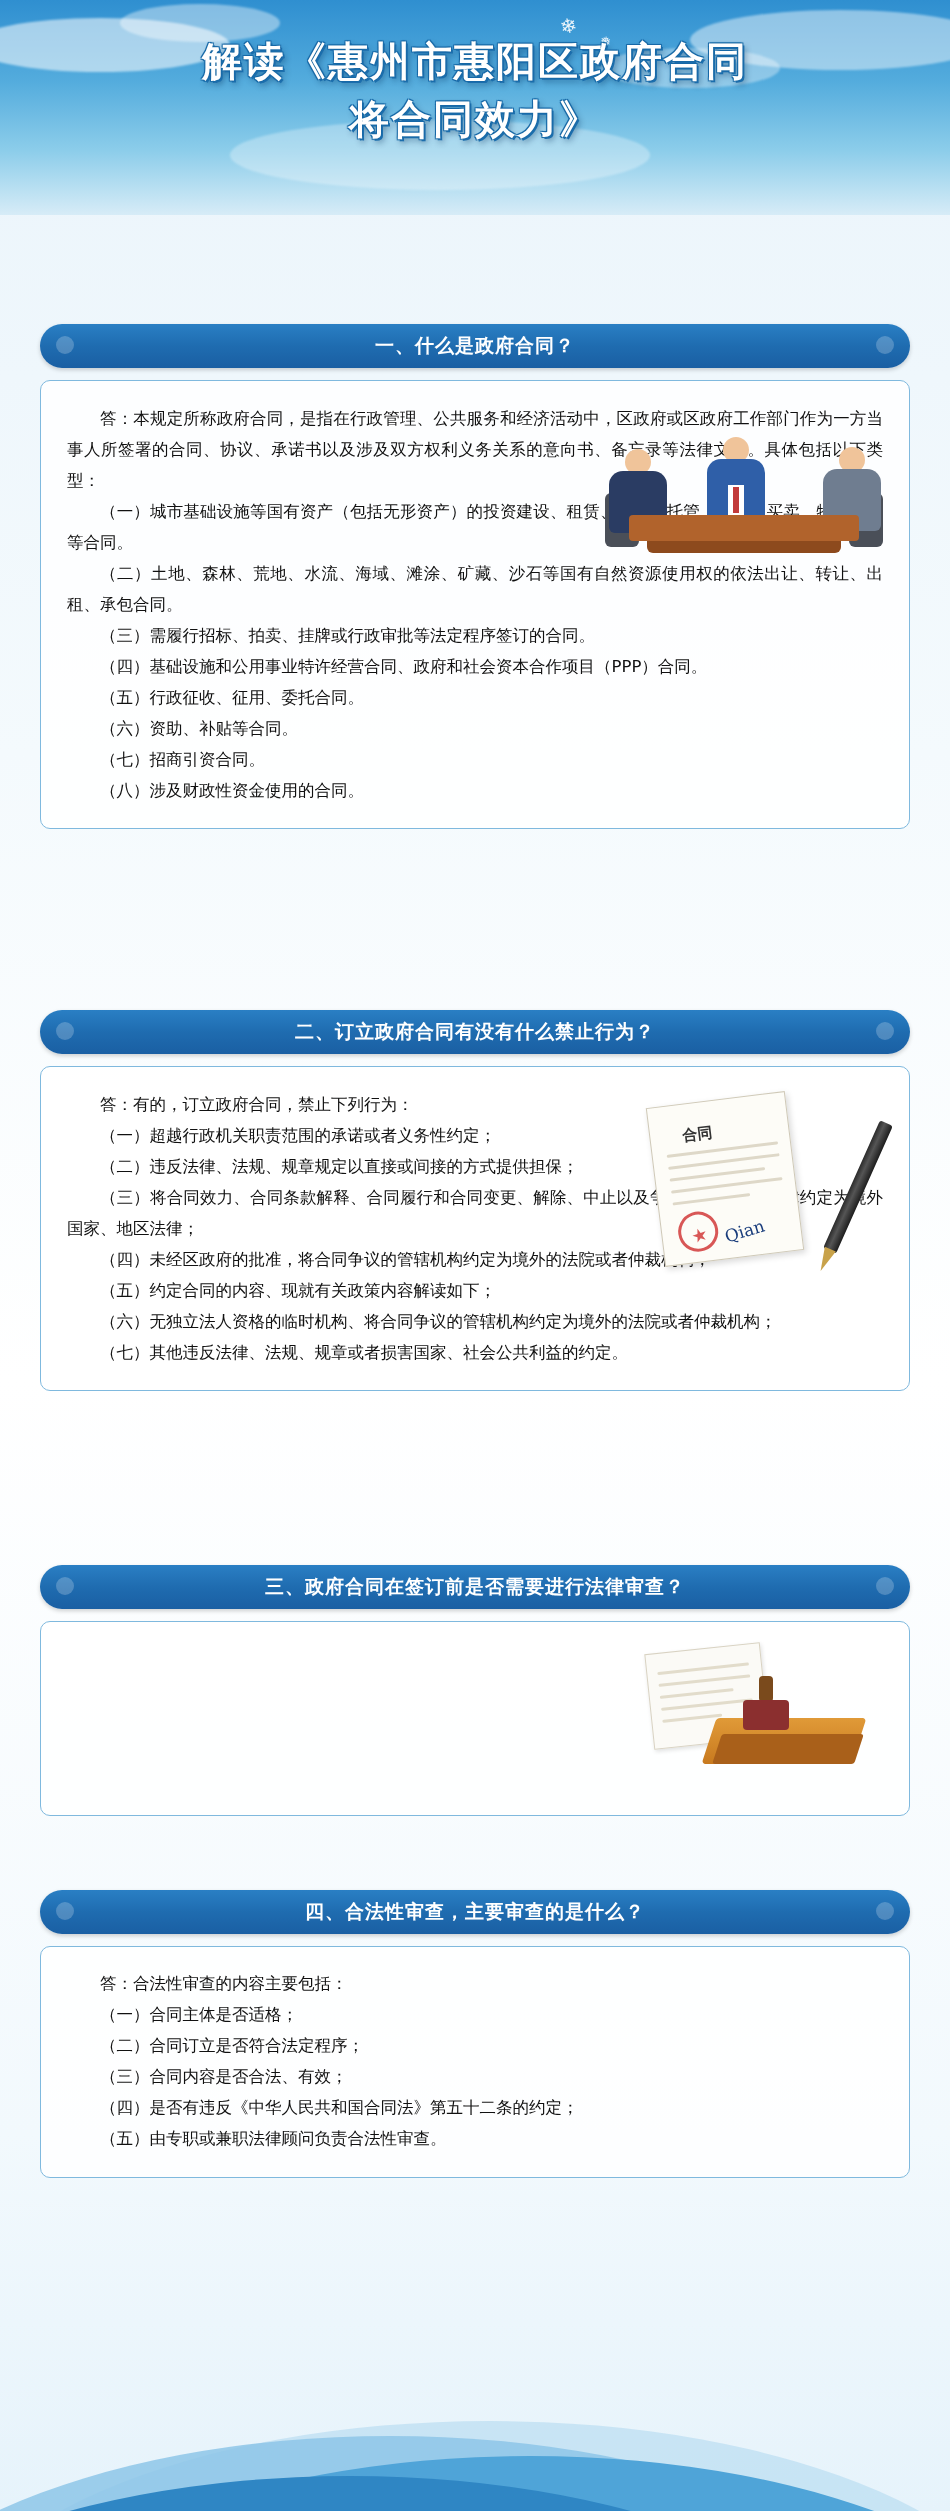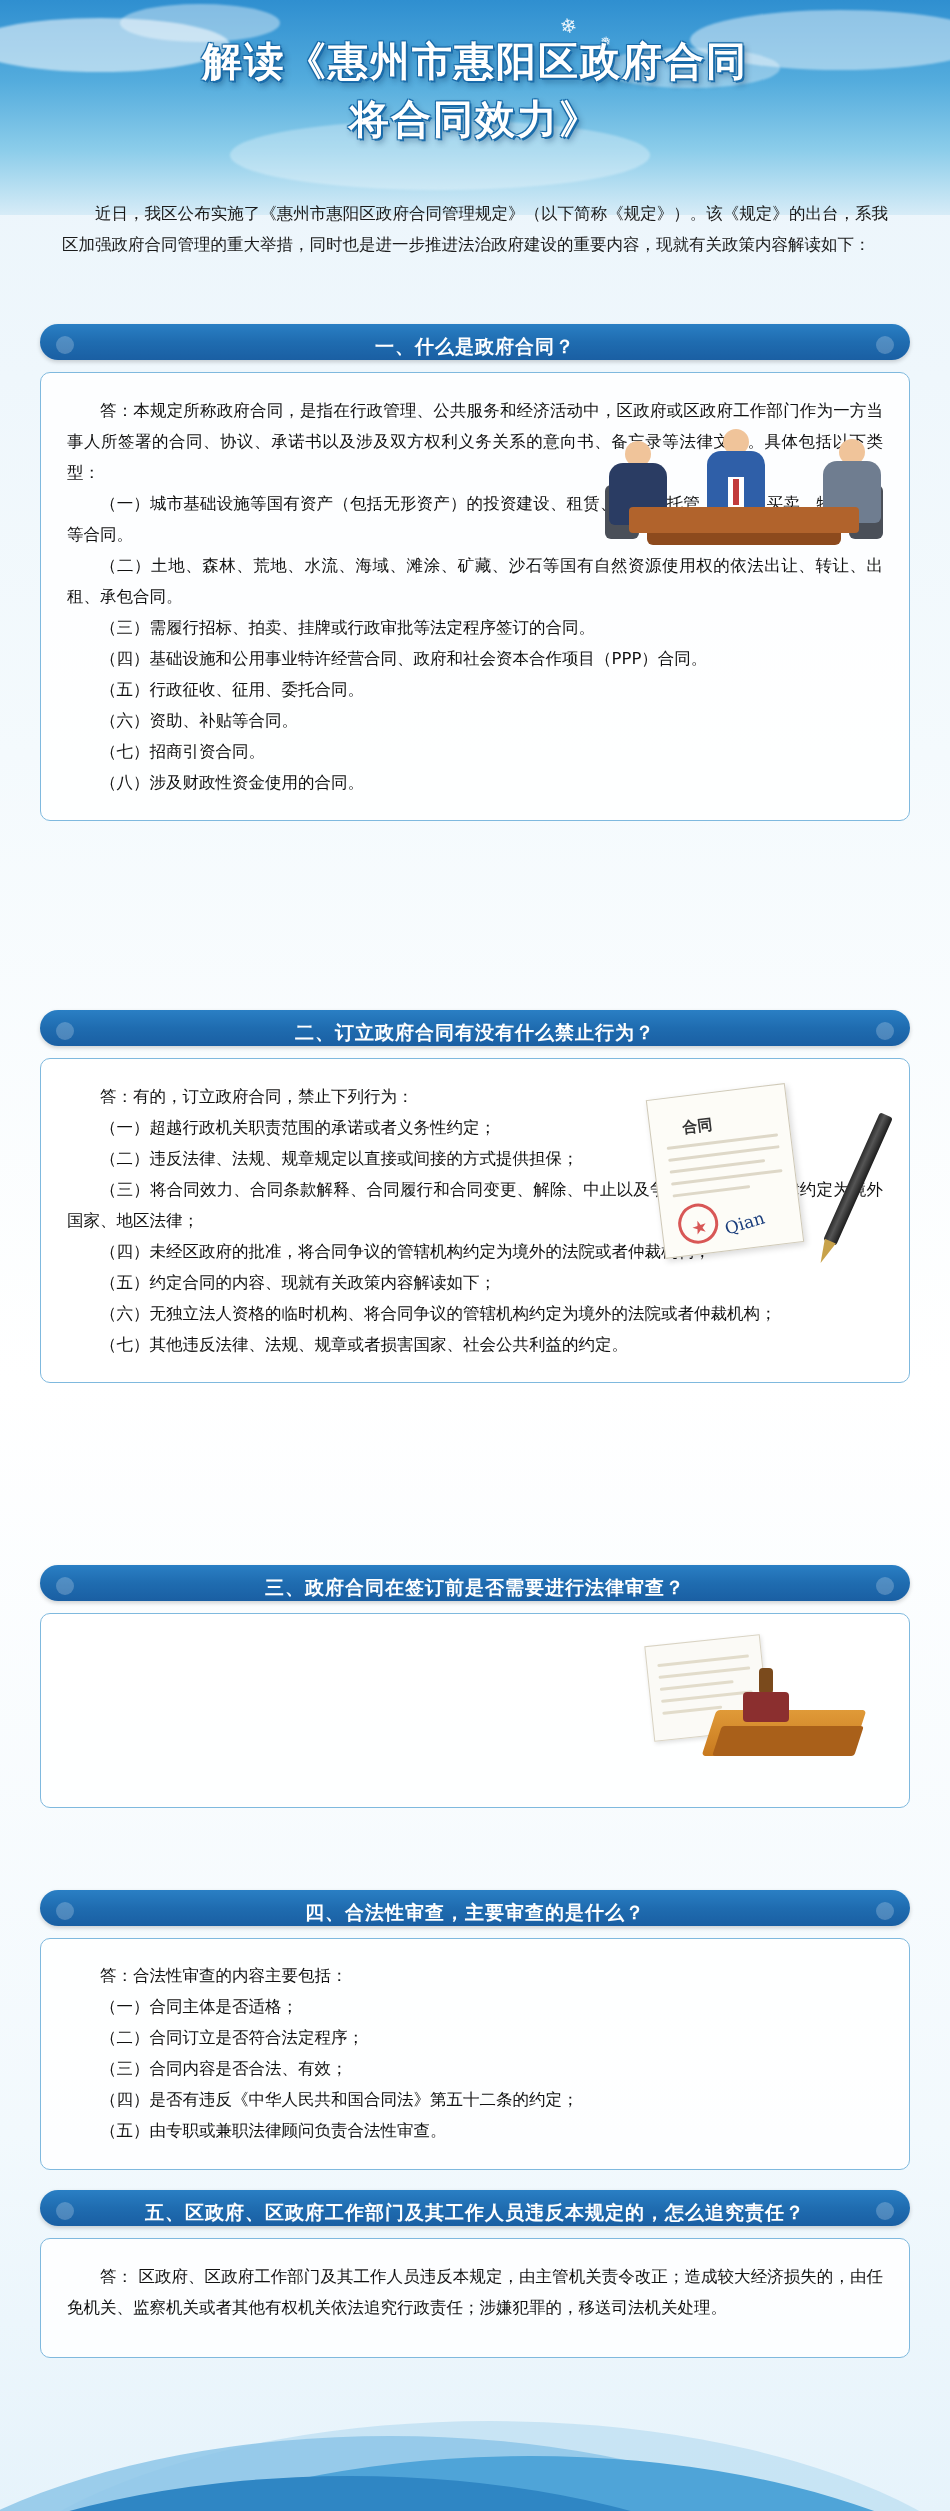--- a/index.html
+++ b/index.html
@@ -54,24 +54,24 @@
     position:absolute; left:62px; top:198px; width:826px;
     font-size:16.5px; line-height:31px; color:#1a1a1a; text-align:justify;
     font-family:"DejaVu Sans","Liberation Sans",sans-serif;
   }
   .intro p { margin:0; text-indent:2em; }
 
   
   .sec { position:absolute; left:40px; width:870px; }
   .bar {
     position:relative;
-    height:36px;
+    height:44px;
     background: linear-gradient(180deg,#2a7fc4 0%, #1f6cb0 50%, #1a5fa3 100%);
     border-radius: 22px;
-    display:flex; align-items:flex-end; justify-content:center;
+    display:flex; align-items:center; justify-content:center;
     box-shadow: 0 2px 4px rgba(0,0,0,.18);
   }
   .bar .cap {
     font-size:19px; font-weight:bold; color:#ffffff; letter-spacing:1px;
     font-family:"DejaVu Sans","Liberation Sans",sans-serif;
   }
   .bar:before, .bar:after {
     content:""; position:absolute; top:12px; width:18px; height:18px;
     border-radius:50%; background:rgba(255,255,255,.22);
   }
@@ -187,23 +187,20 @@
     <div class="cloud c5"></div>
     <div class="bird b1">❄</div>
     <div class="bird b2">❅</div>
   </div>
 
   <div class="title-wrap">
     <div class="title-line">解读《惠州市惠阳区政府合同</div>
     <div class="title-line">将合同效力》</div>
   </div>
 
-  <div class="intro">
-    <p>近日，我区公布实施了《惠州市惠阳区政府合同管理规定》（以下简称《规定》）。该《规定》的出台，系我区加强政府合同管理的重大举措，同时也是进一步推进法治政府建设的重要内容，现就有关政策内容解读如下：</p>
-  </div>
 
   <div class="sec" style="top:324px;">
     <div class="bar">
       <span class="cap">一、什么是政府合同？</span>
     </div>
     <div class="panel" style="min-height:420px;">
       <p class="ind">答：本规定所称政府合同，是指在行政管理、公共服务和经济活动中，区政府或区政府工作部门作为一方当事人所签署的合同、协议、承诺书以及涉及双方权利义务关系的意向书、备忘录等法律文件。具体包括以下类型：</p>
       <p class="ind">（一）城市基础设施等国有资产（包括无形资产）的投资建设、租赁、承包、托管、出借、买卖、物业管理等合同。</p>
       <p class="ind">（二）土地、森林、荒地、水流、海域、滩涂、矿藏、沙石等国有自然资源使用权的依法出让、转让、出租、承包合同。</p>
       <p class="ind">（三）需履行招标、拍卖、挂牌或行政审批等法定程序签订的合同。</p>
@@ -300,28 +297,20 @@
     <div class="panel" style="min-height:200px;font-family:Liberation Mono, monospace;">
       <p class="ind">答：合法性审查的内容主要包括：</p>
       <p class="ind">（一）合同主体是否适格；</p>
       <p class="ind">（二）合同订立是否符合法定程序；</p>
       <p class="ind">（三）合同内容是否合法、有效；</p>
       <p class="ind">（四）是否有违反《中华人民共和国合同法》第五十二条的约定；</p>
       <p class="ind">（五）由专职或兼职法律顾问负责合法性审查。</p>
     </div>
   </div>
 
-  <div class="sec" style="top:2190px;">
-    <div class="bar">
-      <span class="cap">五、区政府、区政府工作部门及其工作人员违反本规定的，怎么追究责任？</span>
-    </div>
-    <div class="panel" style="min-height:120px;">
-      <p class="ind">答：  区政府、区政府工作部门及其工作人员违反本规定，由主管机关责令改正；造成较大经济损失的，由任免机关、监察机关或者其他有权机关依法追究行政责任；涉嫌犯罪的，移送司法机关处理。</p>
-    </div>
-  </div>
 
   <div class="waves">
     <div class="wv wv1"></div>
     <div class="wv wv2"></div>
     <div class="wv wv3"></div>
     <div class="wv wv4"></div>
   </div>
 
 </div>
 

